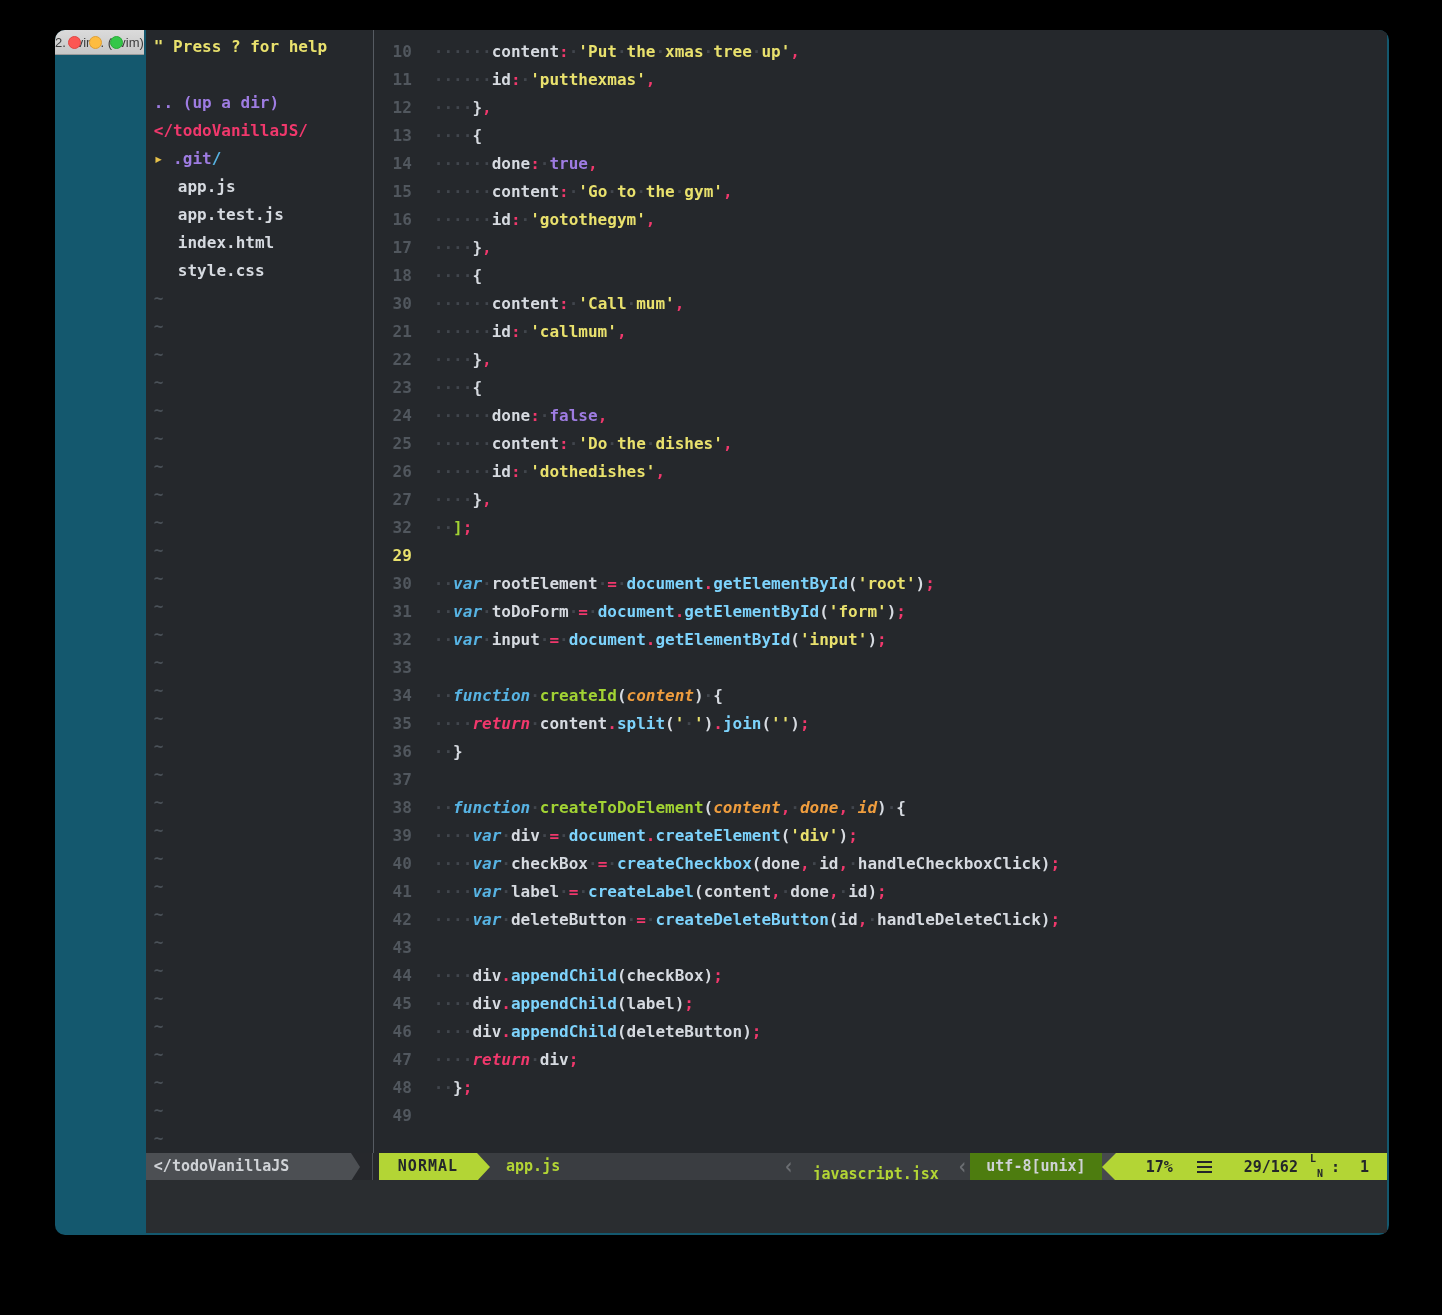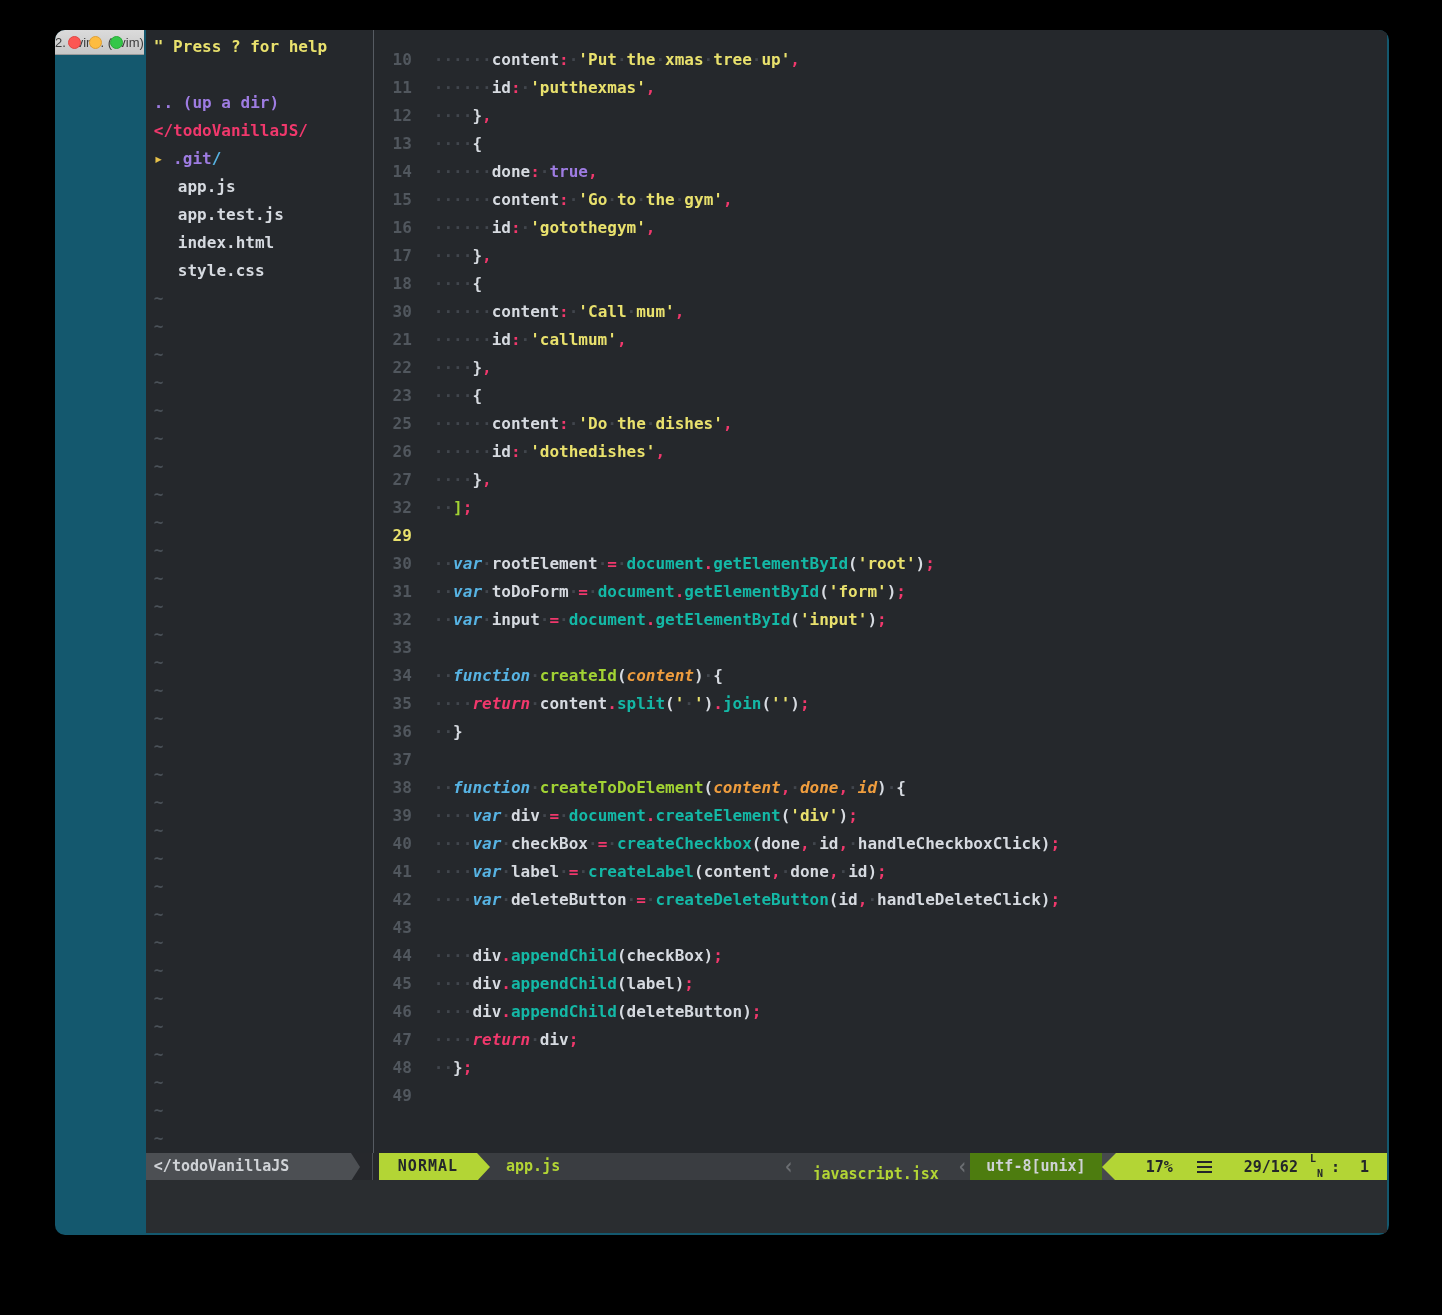--- a/index.html
+++ b/index.html
@@ -21,36 +21,36 @@
   .light.green { background:#33c748; border:1px solid #27aa35; }
   .title { font-family:"Liberation Sans", sans-serif; font-size:13px; color:#3d3d3d; }
 
   
   .term { flex:1; display:flex; flex-direction:column; margin:0 2px 2px;
           background:#25282c; font-size:16px; font-weight:bold; line-height:28px; }
 
   .main { height:1123px; flex:none; display:flex; overflow:hidden; }
   .sidebar { width:227px; flex:none; padding-top:3px; overflow:hidden; }
   .vsep { width:1px; flex:none; background:#565b62; }
-  .editor { flex:1; padding-top:16px; overflow:hidden; }
+  .editor { flex:1; padding-top:8px; overflow:hidden; }
 
   .row { height:28px; white-space:pre; }
   .srow { height:28px; white-space:pre; padding-left:8px; }
   .srow.indent { padding-left:32px; }
 
   .gutter { display:inline-block; width:38px; margin-right:22px; text-align:right;
             color:#51575e; }
   .gutter.cur { color:#e9e16d; }
 
   
   .w { color:#d6dae0; }
   .d { color:#41464d; }
   .p { color:#f0386c; }
   .y { color:#e9e16d; }
-  .c { color:#14b8a6; }
+  .c { color:#7dd3fc; }
   .k { color:#57b3e3; font-style:italic; }
   .g { color:#a2d334; }
   .o { color:#ef9d3e; font-style:italic; }
   .v { color:#9e7ce2; }
   .r { color:#f0386c; font-style:italic; }
   .tilde { color:#4a5158; }
   .help { color:#e9e16d; }
   .updir { color:#9e7ce2; }
   .root { color:#f0386c; }
   .arrow { color:#e8c24a; }
@@ -159,20 +159,21 @@
           <div class="row"><span class="gutter">13</span><span class="d">····</span><span class="w">{</span></div>
           <div class="row"><span class="gutter">14</span><span class="d">······</span><span class="w">done</span><span class="p">:</span><span class="d">·</span><span class="v">true</span><span class="p">,</span></div>
           <div class="row"><span class="gutter">15</span><span class="d">······</span><span class="w">content</span><span class="p">:</span><span class="d">·</span><span class="y">'Go</span><span class="d">·</span><span class="y">to</span><span class="d">·</span><span class="y">the</span><span class="d">·</span><span class="y">gym'</span><span class="p">,</span></div>
           <div class="row"><span class="gutter">16</span><span class="d">······</span><span class="w">id</span><span class="p">:</span><span class="d">·</span><span class="y">'gotothegym'</span><span class="p">,</span></div>
           <div class="row"><span class="gutter">17</span><span class="d">····</span><span class="w">}</span><span class="p">,</span></div>
           <div class="row"><span class="gutter">18</span><span class="d">····</span><span class="w">{</span></div>
           <div class="row"><span class="gutter">30</span><span class="d">······</span><span class="w">content</span><span class="p">:</span><span class="d">·</span><span class="y">'Call</span><span class="d">·</span><span class="y">mum'</span><span class="p">,</span></div>
           <div class="row"><span class="gutter">21</span><span class="d">······</span><span class="w">id</span><span class="p">:</span><span class="d">·</span><span class="y">'callmum'</span><span class="p">,</span></div>
           <div class="row"><span class="gutter">22</span><span class="d">····</span><span class="w">}</span><span class="p">,</span></div>
           <div class="row"><span class="gutter">23</span><span class="d">····</span><span class="w">{</span></div>
+          <div class="row"><span class="gutter">24</span><span class="d">······</span><span class="w">done</span><span class="p">:</span><span class="d">·</span><span class="v">false</span><span class="p">,</span></div>
           <div class="row"><span class="gutter">25</span><span class="d">······</span><span class="w">content</span><span class="p">:</span><span class="d">·</span><span class="y">'Do</span><span class="d">·</span><span class="y">the</span><span class="d">·</span><span class="y">dishes'</span><span class="p">,</span></div>
           <div class="row"><span class="gutter">26</span><span class="d">······</span><span class="w">id</span><span class="p">:</span><span class="d">·</span><span class="y">'dothedishes'</span><span class="p">,</span></div>
           <div class="row"><span class="gutter">27</span><span class="d">····</span><span class="w">}</span><span class="p">,</span></div>
           <div class="row"><span class="gutter">32</span><span class="d">··</span><span class="g">]</span><span class="p">;</span></div>
           <div class="row"><span class="gutter cur">29</span></div>
           <div class="row"><span class="gutter">30</span><span class="d">··</span><span class="k">var</span><span class="d">·</span><span class="w">rootElement</span><span class="d">·</span><span class="p">=</span><span class="d">·</span><span class="c">document</span><span class="p">.</span><span class="c">getElementById</span><span class="w">(</span><span class="y">'root'</span><span class="w">)</span><span class="p">;</span></div>
           <div class="row"><span class="gutter">31</span><span class="d">··</span><span class="k">var</span><span class="d">·</span><span class="w">toDoForm</span><span class="d">·</span><span class="p">=</span><span class="d">·</span><span class="c">document</span><span class="p">.</span><span class="c">getElementById</span><span class="w">(</span><span class="y">'form'</span><span class="w">)</span><span class="p">;</span></div>
           <div class="row"><span class="gutter">32</span><span class="d">··</span><span class="k">var</span><span class="d">·</span><span class="w">input</span><span class="d">·</span><span class="p">=</span><span class="d">·</span><span class="c">document</span><span class="p">.</span><span class="c">getElementById</span><span class="w">(</span><span class="y">'input'</span><span class="w">)</span><span class="p">;</span></div>
           <div class="row"><span class="gutter">33</span></div>
           <div class="row"><span class="gutter">34</span><span class="d">··</span><span class="k">function</span><span class="d">·</span><span class="g">createId</span><span class="w">(</span><span class="o">content</span><span class="w">)</span><span class="d">·</span><span class="w">{</span></div>

